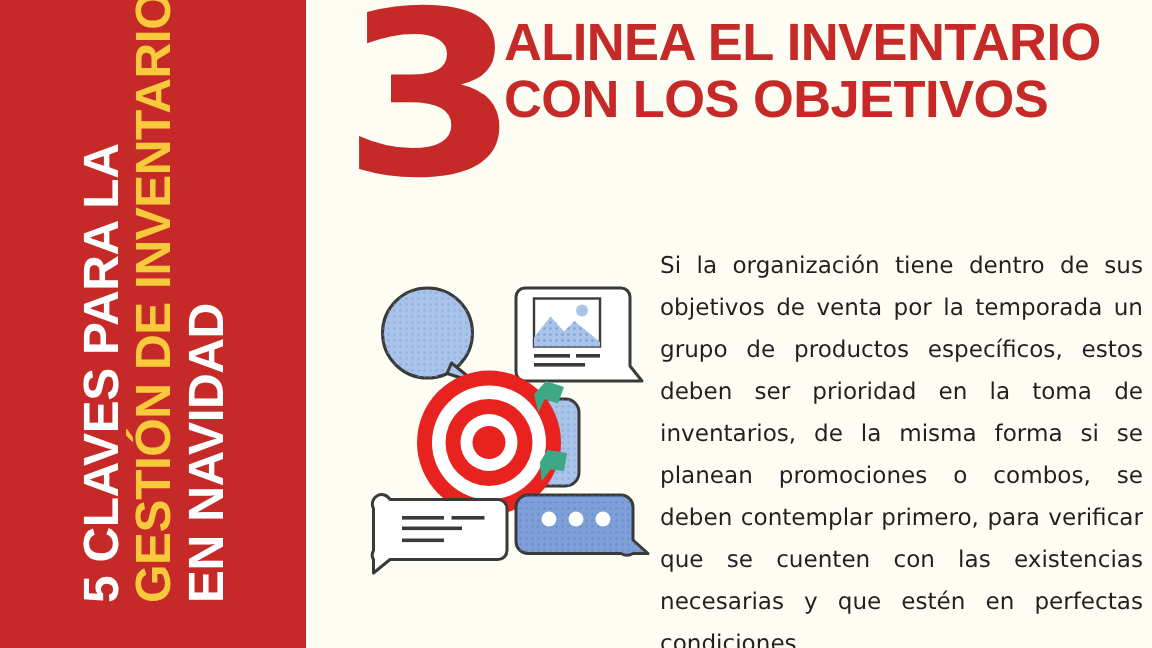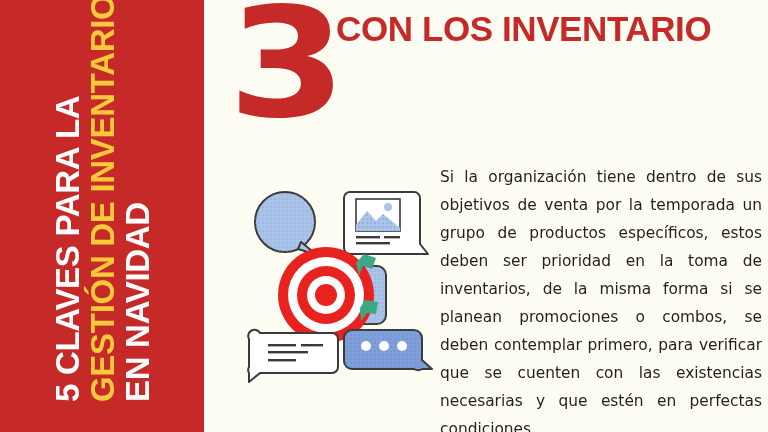--- a/index.html
+++ b/index.html
@@ -107,21 +107,22 @@
     <div id="sidebar-rot">
       <span id="side-l1" class="side-line side-white">5 CLAVES PARA LA</span>
       <span id="side-l2" class="side-line side-yellow">GESTIÓN DE INVENTARIOS</span>
       <span id="side-l3" class="side-line side-white">EN NAVIDAD</span>
     </div>
   </div>
 
   <div id="headline-row">
     <div id="numeral">3</div>
     <div id="title-lines">
-      <span class="title-line">CON LOS INVENTARIO</span>
+      <span class="title-line">ALINEA EL INVENTARIO</span>
+      <span class="title-line">CON LOS OBJETIVOS</span>
     </div>
   </div>
 
   <p id="paragraph">Si la organización tiene dentro de sus objetivos de venta por la temporada un grupo de productos específicos, estos deben ser prioridad en la toma de inventarios, de la misma forma si se planean promociones o combos, se deben contemplar primero, para verificar que se cuenten con las existencias necesarias y que estén en perfectas condiciones.</p>
 
   <div id="illus">
     <svg viewBox="0 0 196 216" xmlns="http://www.w3.org/2000/svg">
       <defs>
         <pattern id="dots" width="4" height="4" patternUnits="userSpaceOnUse">
           <circle cx="1" cy="1" r="0.85" fill="#7E9FD8" opacity="0.55"></circle>

